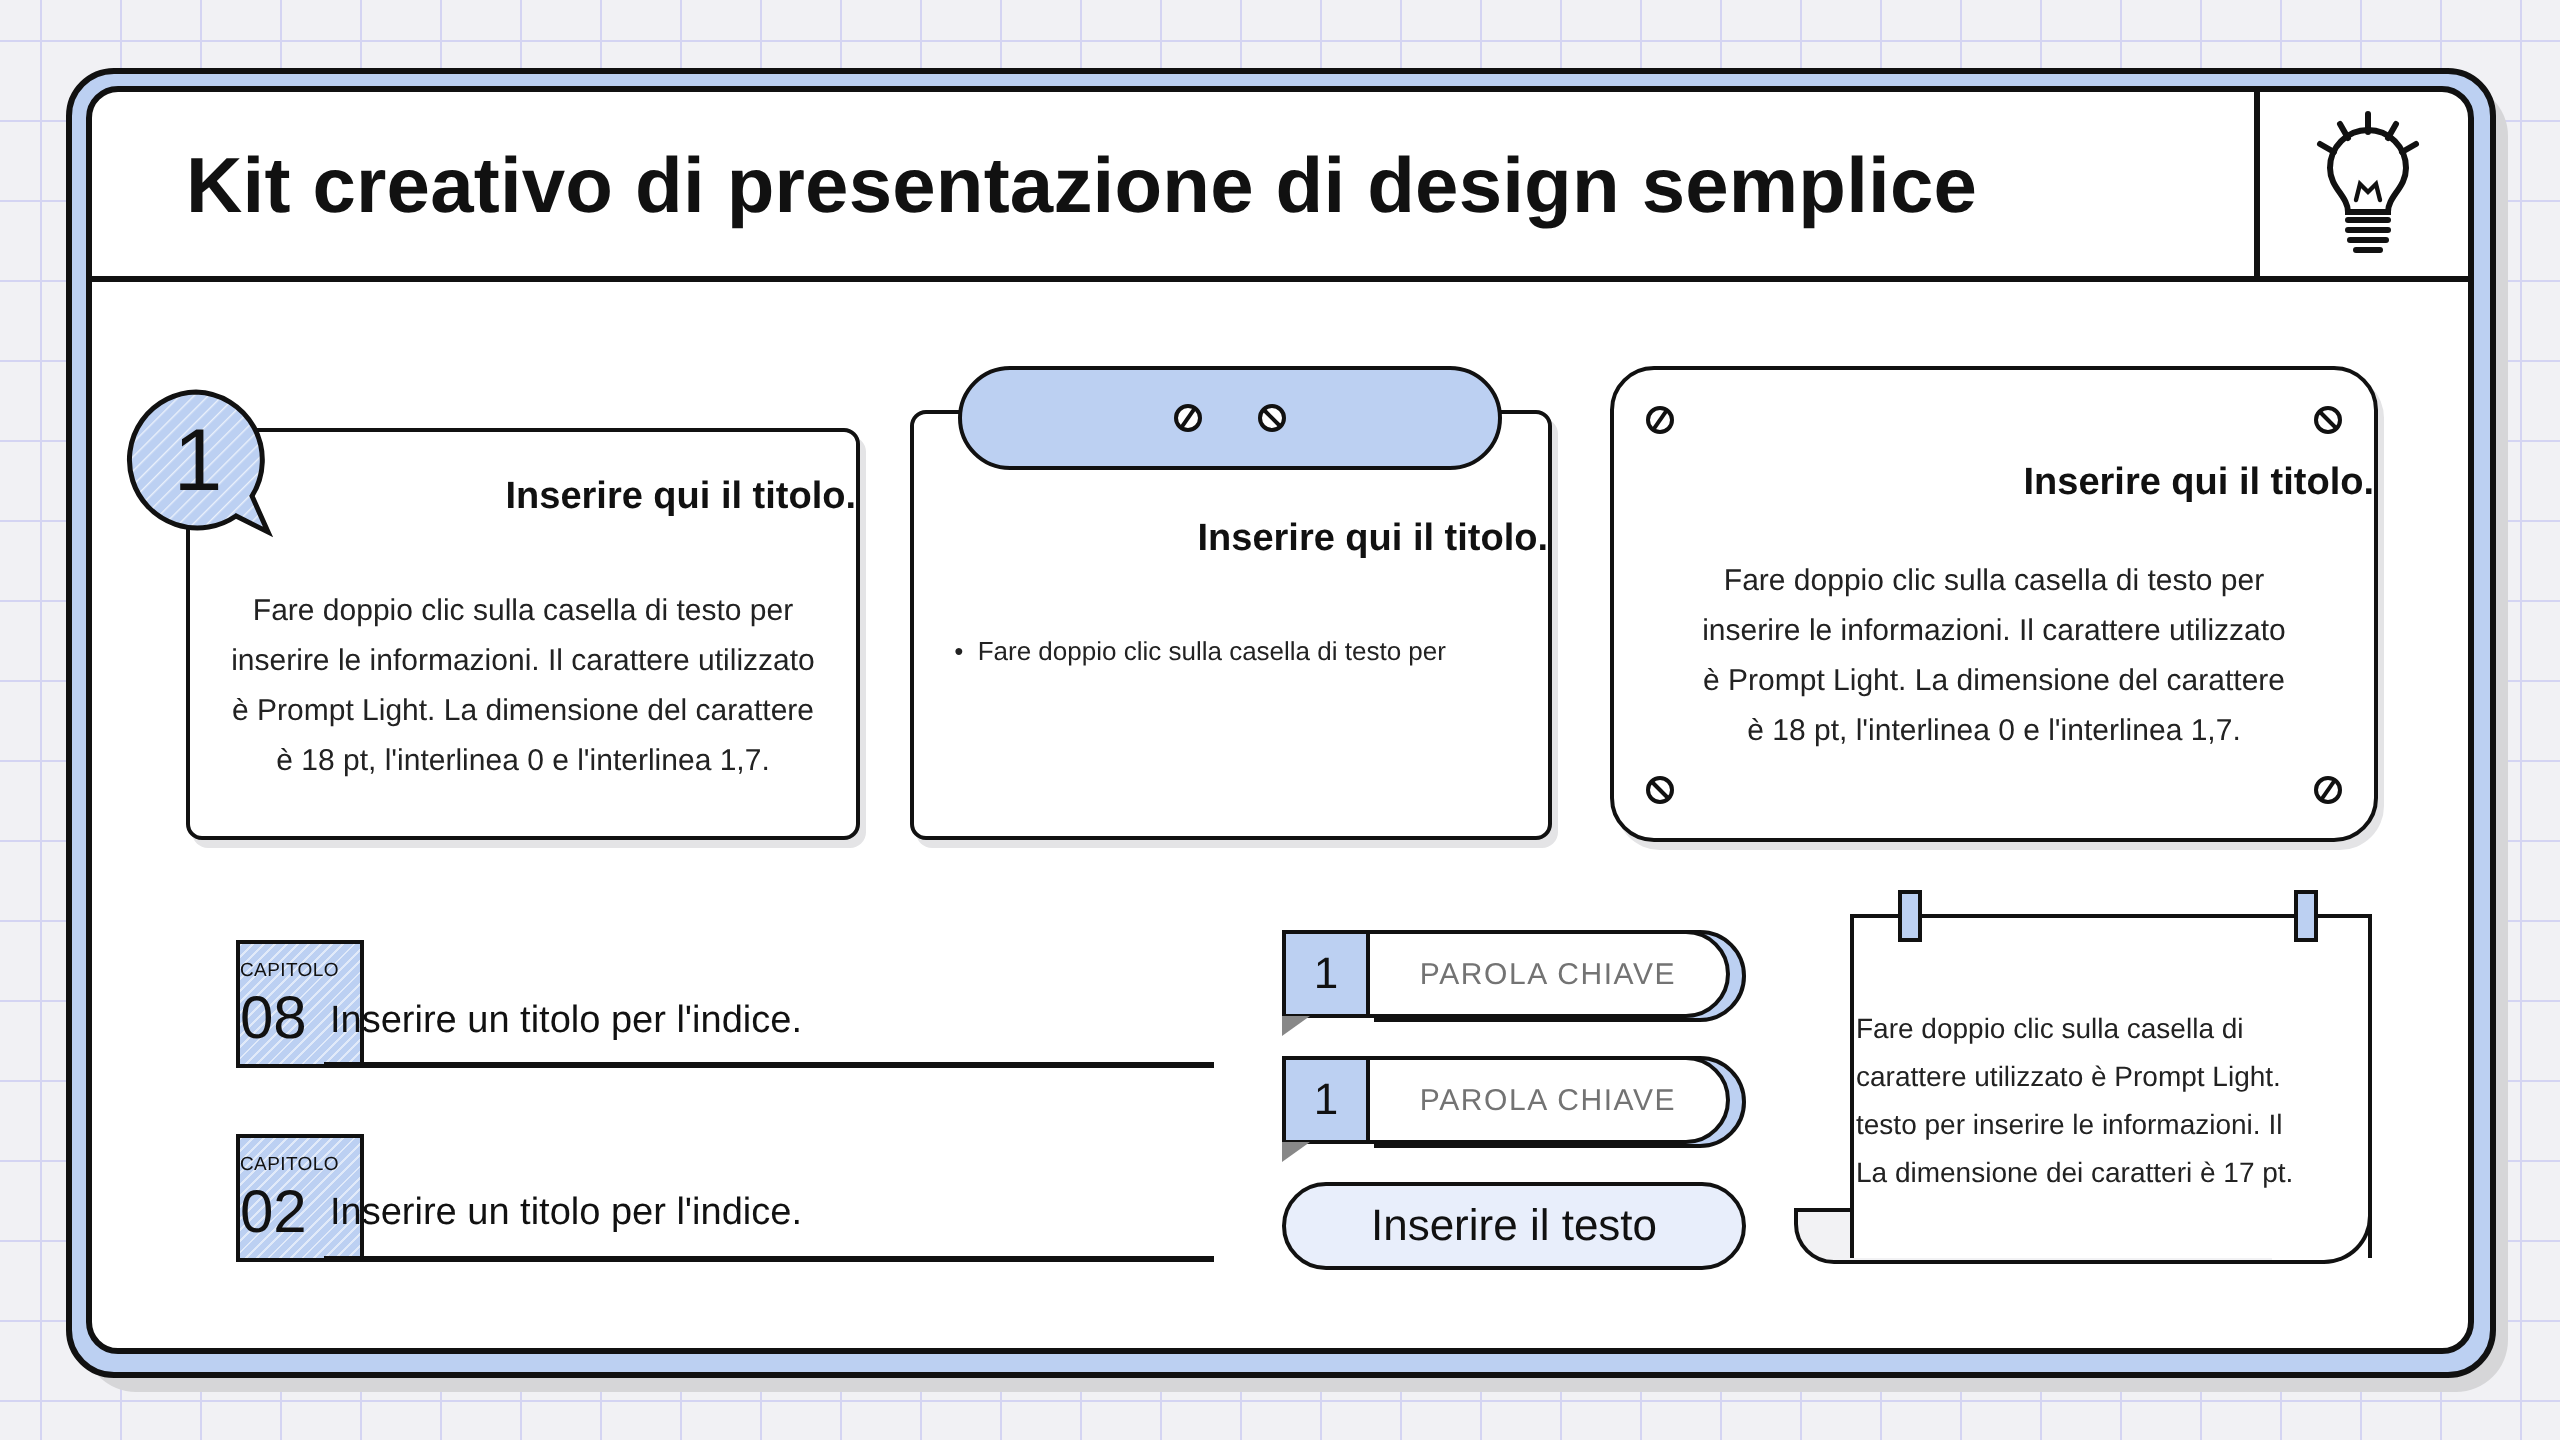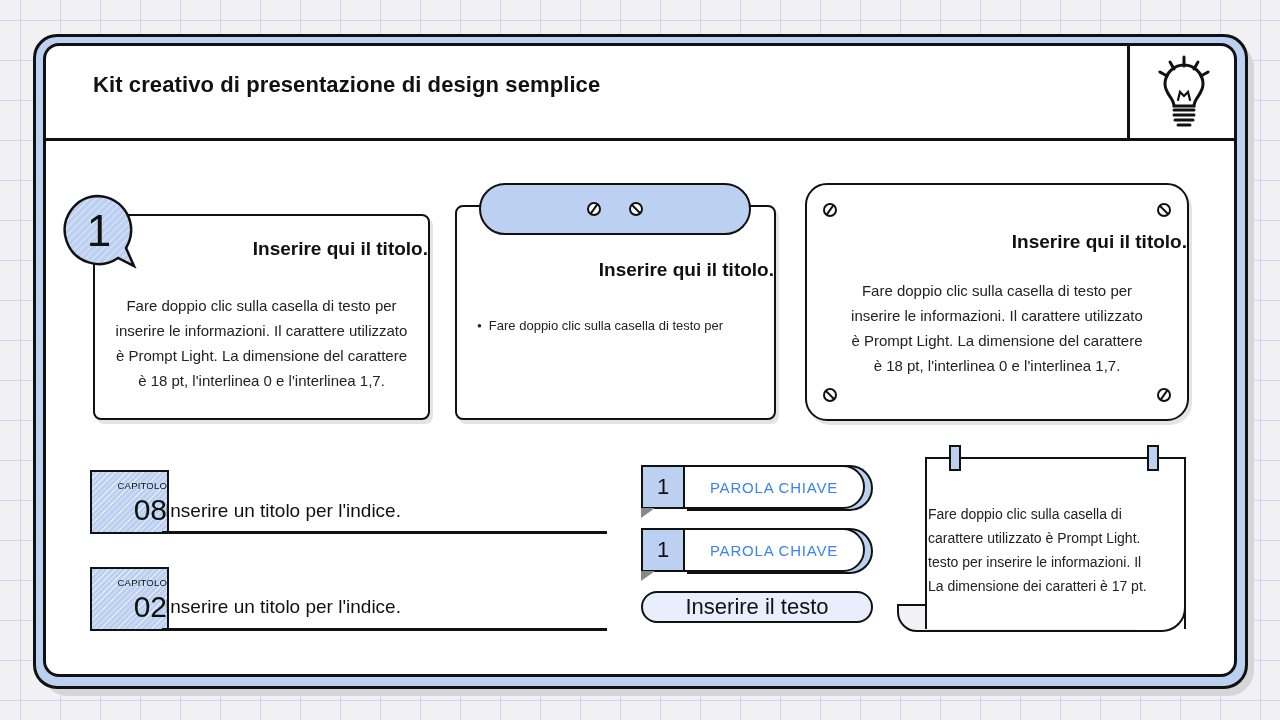--- a/index.html
+++ b/index.html
@@ -26,21 +26,21 @@
     border: 3px solid #111; border-radius: 24px; background: #bcd0f2;
   }
   .frame-inner {
     position: absolute; left: 43px; top: 43px; width: 1194px; height: 634px;
     border: 3px solid #111; border-radius: 16px; background: #fff;
     overflow: hidden;
   }
   .header-line { position: absolute; left: 0; top: 92px; width: 100%; height: 3px; background: #111; }
   .header-vline { position: absolute; left: 1081px; top: 0; width: 3px; height: 94px; background: #111; }
   .page-title {
-    position: absolute; left: 47px; top: 26px; font-size: 22px; font-weight: bold;
+    position: absolute; left: 47px; top: 26px; font-size: 39px; font-weight: bold;
     letter-spacing: 0.1px; color: #111;
   }
   .bulb { position: absolute; left: 1110px; top: 8px; width: 56px; height: 78px; }
 
   
   .card {
     position: absolute; background: #fff; border: 2.5px solid #111; border-radius: 8px;
     box-shadow: 3px 4px 0 #e4e4e6;
   }
   .card-title {
@@ -77,49 +77,50 @@
     content: ""; position: absolute; left: 4px; top: -1px; width: 2px; height: 12px;
     background: #111; transform: rotate(35deg);
   }
   .screw.r::after { transform: rotate(-45deg); }
 
   .bullets { position: absolute; left: 32px; top: 140px; font-size: 13px; line-height: 23px; color: #222; list-style: none; }
   .bullets li::before { content: "●"; font-size: 8px; margin-right: 7px; position: relative; top: -2px; }
 
   
   .chap-box {
-    position: absolute; width: 79px; height: 64px; border: 2px solid #111;
-    text-align: right;
+    position: absolute; width: 64px; height: 64px; border: 2px solid #111;
+    text-align: left;
+    margin-left: 28px;
   }
   .chap-label { position: absolute; left: 0; top: 8px; width: 100%; font-size: 9.5px; color: #111; letter-spacing: 0.2px; }
   .chap-num { position: absolute; left: 0; top: 20px; width: 100%; font-size: 30px; color: #111; line-height: 36px; }
   .chap-title { position: absolute; font-size: 19px; color: #111; }
   .chap-line { position: absolute; height: 2.5px; background: #111; }
 
   
   .kw { position: absolute; width: 232px; height: 46px; }
   .kw-back {
     position: absolute; left: 46px; top: 0; width: 186px; height: 46px;
     border: 2px solid #111; border-radius: 0 23px 23px 0; background: #bcd0f2;
   }
   .kw-front {
     position: absolute; left: 42px; top: 0; width: 182px; height: 44px;
     border: 2px solid #111; border-radius: 0 22px 22px 0; background: #fff;
     display: flex; align-items: center; justify-content: center;
-    font-size: 15px; letter-spacing: 0.8px; color: #3b82f6;
+    font-size: 15px; letter-spacing: 0.8px; color: #737373;
   }
   .kw-num {
     position: absolute; left: 0; top: 0; width: 44px; height: 44px;
     border: 2px solid #111; background: #bcd0f2; font-size: 22px;
     display: flex; align-items: center; justify-content: center; color: #111;
   }
   .kw-fold { position: absolute; left: 0; top: 43px; width: 0; height: 0; border-top: 10px solid #888; border-right: 14px solid transparent; }
 
   .text-pill {
-    position: absolute; left: 641px; top: 591px; width: 232px; height: 32px;
+    position: absolute; left: 641px; top: 591px; width: 232px; height: 44px;
     border: 2px solid #111; border-radius: 22px; background: #e8eefb;
     display: flex; align-items: center; justify-content: center;
     font-size: 22px; color: #111;
   }
 
   
   .scroll-paper {
     position: absolute; left: 925px; top: 457px; width: 261px; height: 172px;
     border: 2.5px solid #111; border-bottom: none; background: #fff;
   }

